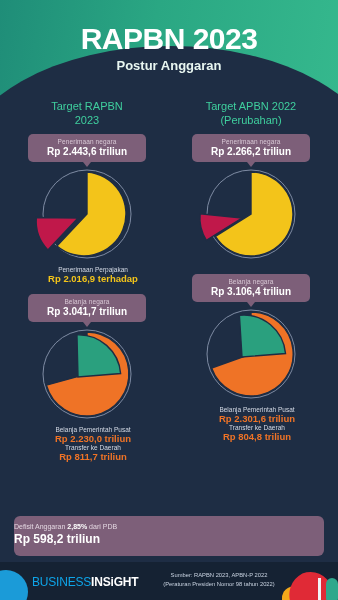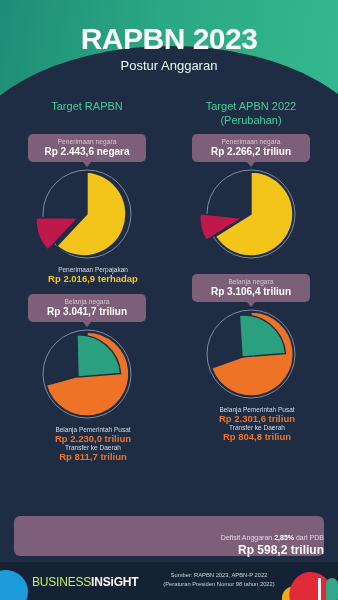--- a/index.html
+++ b/index.html
@@ -21,21 +21,21 @@
   .header-curve {
     position:absolute; left:-40px; bottom:-70px; width:420px; height:120px;
     background:#1e2d44; border-radius:50% 50% 0 0 / 100% 100% 0 0;
   }
   .title {
     position:absolute; left:0; top:22px; width:338px; text-align:center;
     font-size:30px; font-weight:bold; color:#ffffff; letter-spacing:-0.5px;
   }
   .subtitle {
     position:absolute; left:0; top:58px; width:338px; text-align:center;
-    font-size:13px; color:#e8f6f1; font-weight:400;
+    font-size:13px; color:#e8f6f1; font-weight:700;
   }
 
   
   .col { position:absolute; top:100px; width:160px; height:412px; }
   .col-left  { left:7px; }
   .col-right { left:171px; }
 
   .col-title {
     width:100%; text-align:center; color:#3fcf9e;
     font-size:11px; font-weight:normal; line-height:1.25; height:28px;
@@ -67,21 +67,21 @@
   .leg-b .leg-val { color:#c0184a; }
   .leg-c .leg-val { color:#ef7326; }
   .leg-d .leg-val { color:#ef7326; }
   .legend-center { text-align:center; }
 
   
   .deficit {
     position:absolute; left:14px; top:516px; width:310px; height:40px;
     background:#7d5f79; border-radius:6px; display:flex;
   }
-  .def-half { flex:1; text-align:right; padding-top:18px; position:relative; }
+  .def-half { flex:1; text-align:left; padding-top:7px; position:relative; }
   .def-half + .def-half::before {
     content:""; position:absolute; left:0; top:5px; bottom:5px; width:1px;
     background:#9b7f97;
   }
   .def-label { font-size:7px; color:#e3d7e1; }
   .def-label b { color:#ffffff; font-weight:bold; }
   .def-value { font-size:12px; color:#ffffff; font-weight:bold; margin-top:2px; }
 
   
   .footer {
@@ -89,21 +89,21 @@
     background:#152233; overflow:hidden;
   }
   .f-circle {
     position:absolute; left:-16px; top:8px; width:44px; height:44px;
     border-radius:50%; background:#1b9bd8;
   }
   .logo {
     position:absolute; left:32px; top:13px; font-size:12px; color:#ffffff;
     letter-spacing:-0.2px;
   }
-  .logo .thin { font-weight:400; color:#bef264;text-align:center; }
+  .logo .thin { font-weight:400; color:#0ea5e9;text-align:center; }
   .logo .bold { font-weight:bold; color:#ffffff; }
   .source {
     position:absolute; right:34px; top:9px; width:170px; text-align:center;
     font-size:5.8px; color:#c8d2e0; line-height:1.5;
   }
   .deco-red {
     position:absolute; right:6px; bottom:-6px; width:44px; height:34px;
     background:#e02a36; border-radius:50% 50% 40% 40% / 70% 70% 30% 30%;
     transform:rotate(-12deg);
   }
@@ -127,25 +127,26 @@
 
   <div class="header">
     <div class="header-curve"></div>
   </div>
   <div class="title">RAPBN 2023</div>
   <div class="subtitle">Postur Anggaran</div>
 
   <div class="col col-left">
     <div class="col-title">
         <div>Target RAPBN</div>
+        <div>2023</div>
       </div>
 
     <div class="pill">
       <div class="pill-label">Penerimaan negara</div>
-      <div class="pill-value">Rp 2.443,6 negara</div>
+      <div class="pill-value">Rp 2.443,6 triliun</div>
     </div>
 
     <div class="pie-wrap">
       <svg class="pie-svg" width="120" height="96" viewBox="0 0 120 96">
         <circle cx="60" cy="46" r="44" fill="none" stroke="#7e8ba3" stroke-width="1"></circle>
 
         <path d="M 60 46 L 60 4 A 42 42 0 1 1 29.9 78.0 Z" fill="#f3c41a" stroke="#1e2d44" stroke-width="1.4"></path>
 
         <g transform="translate(-9,4)">
           <path d="M 60 46 L 29.9 78.0 A 42 42 0 0 1 18.3 45.5 Z" fill="#c0184a" stroke="#1e2d44" stroke-width="1.4"></path>

